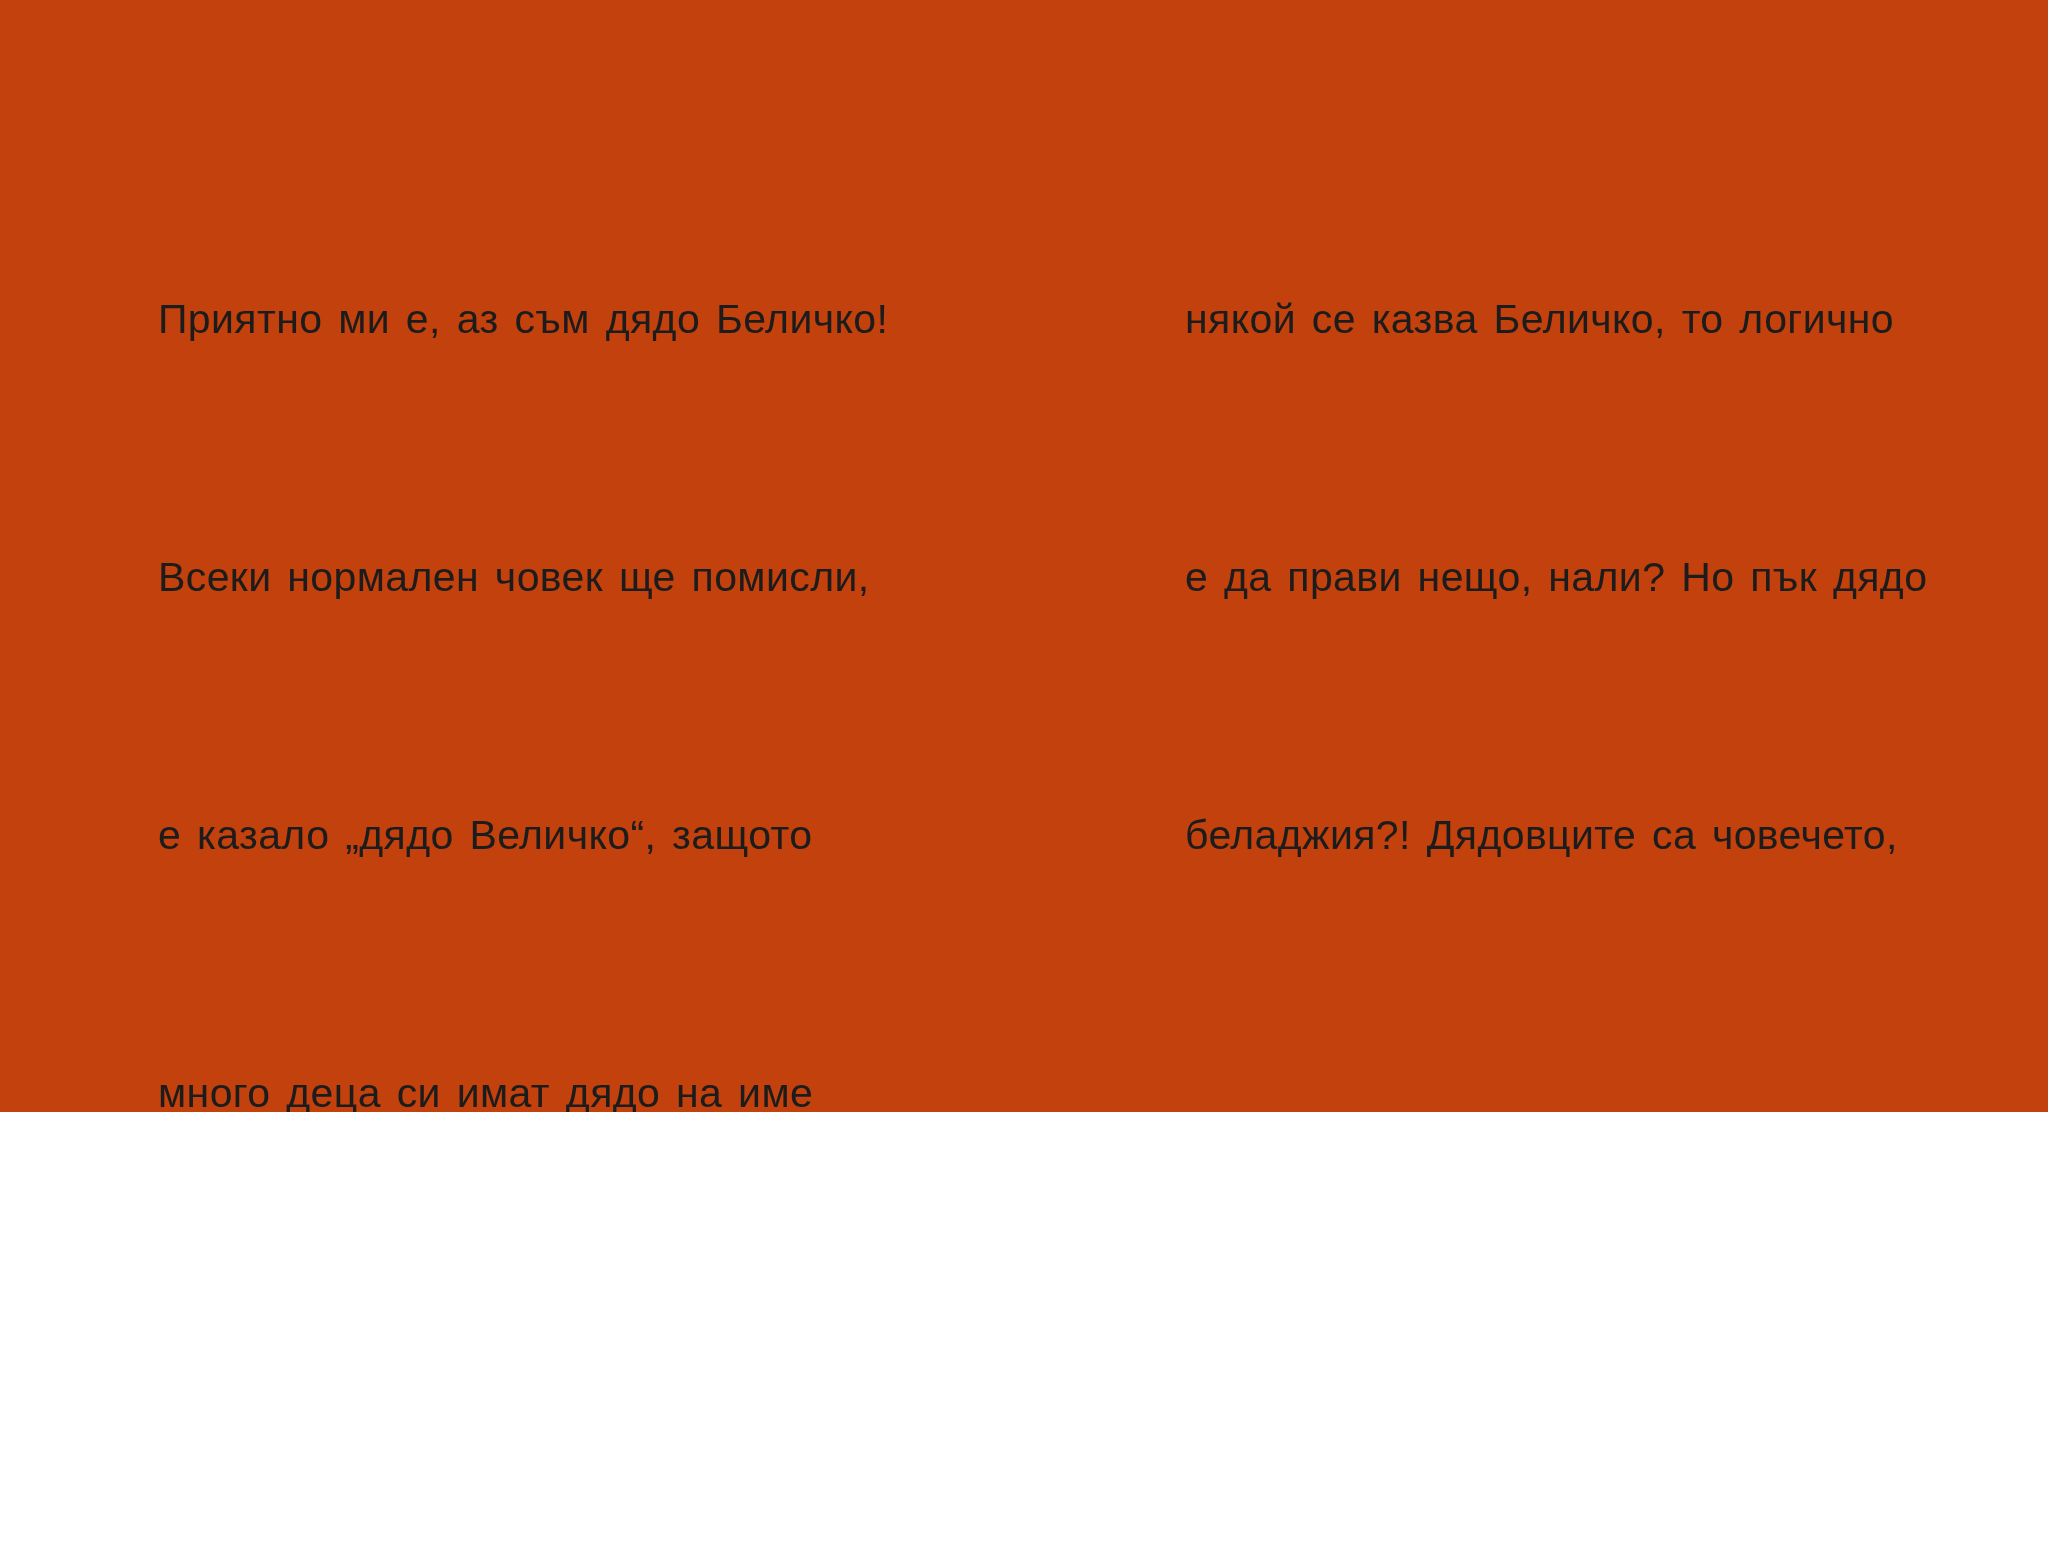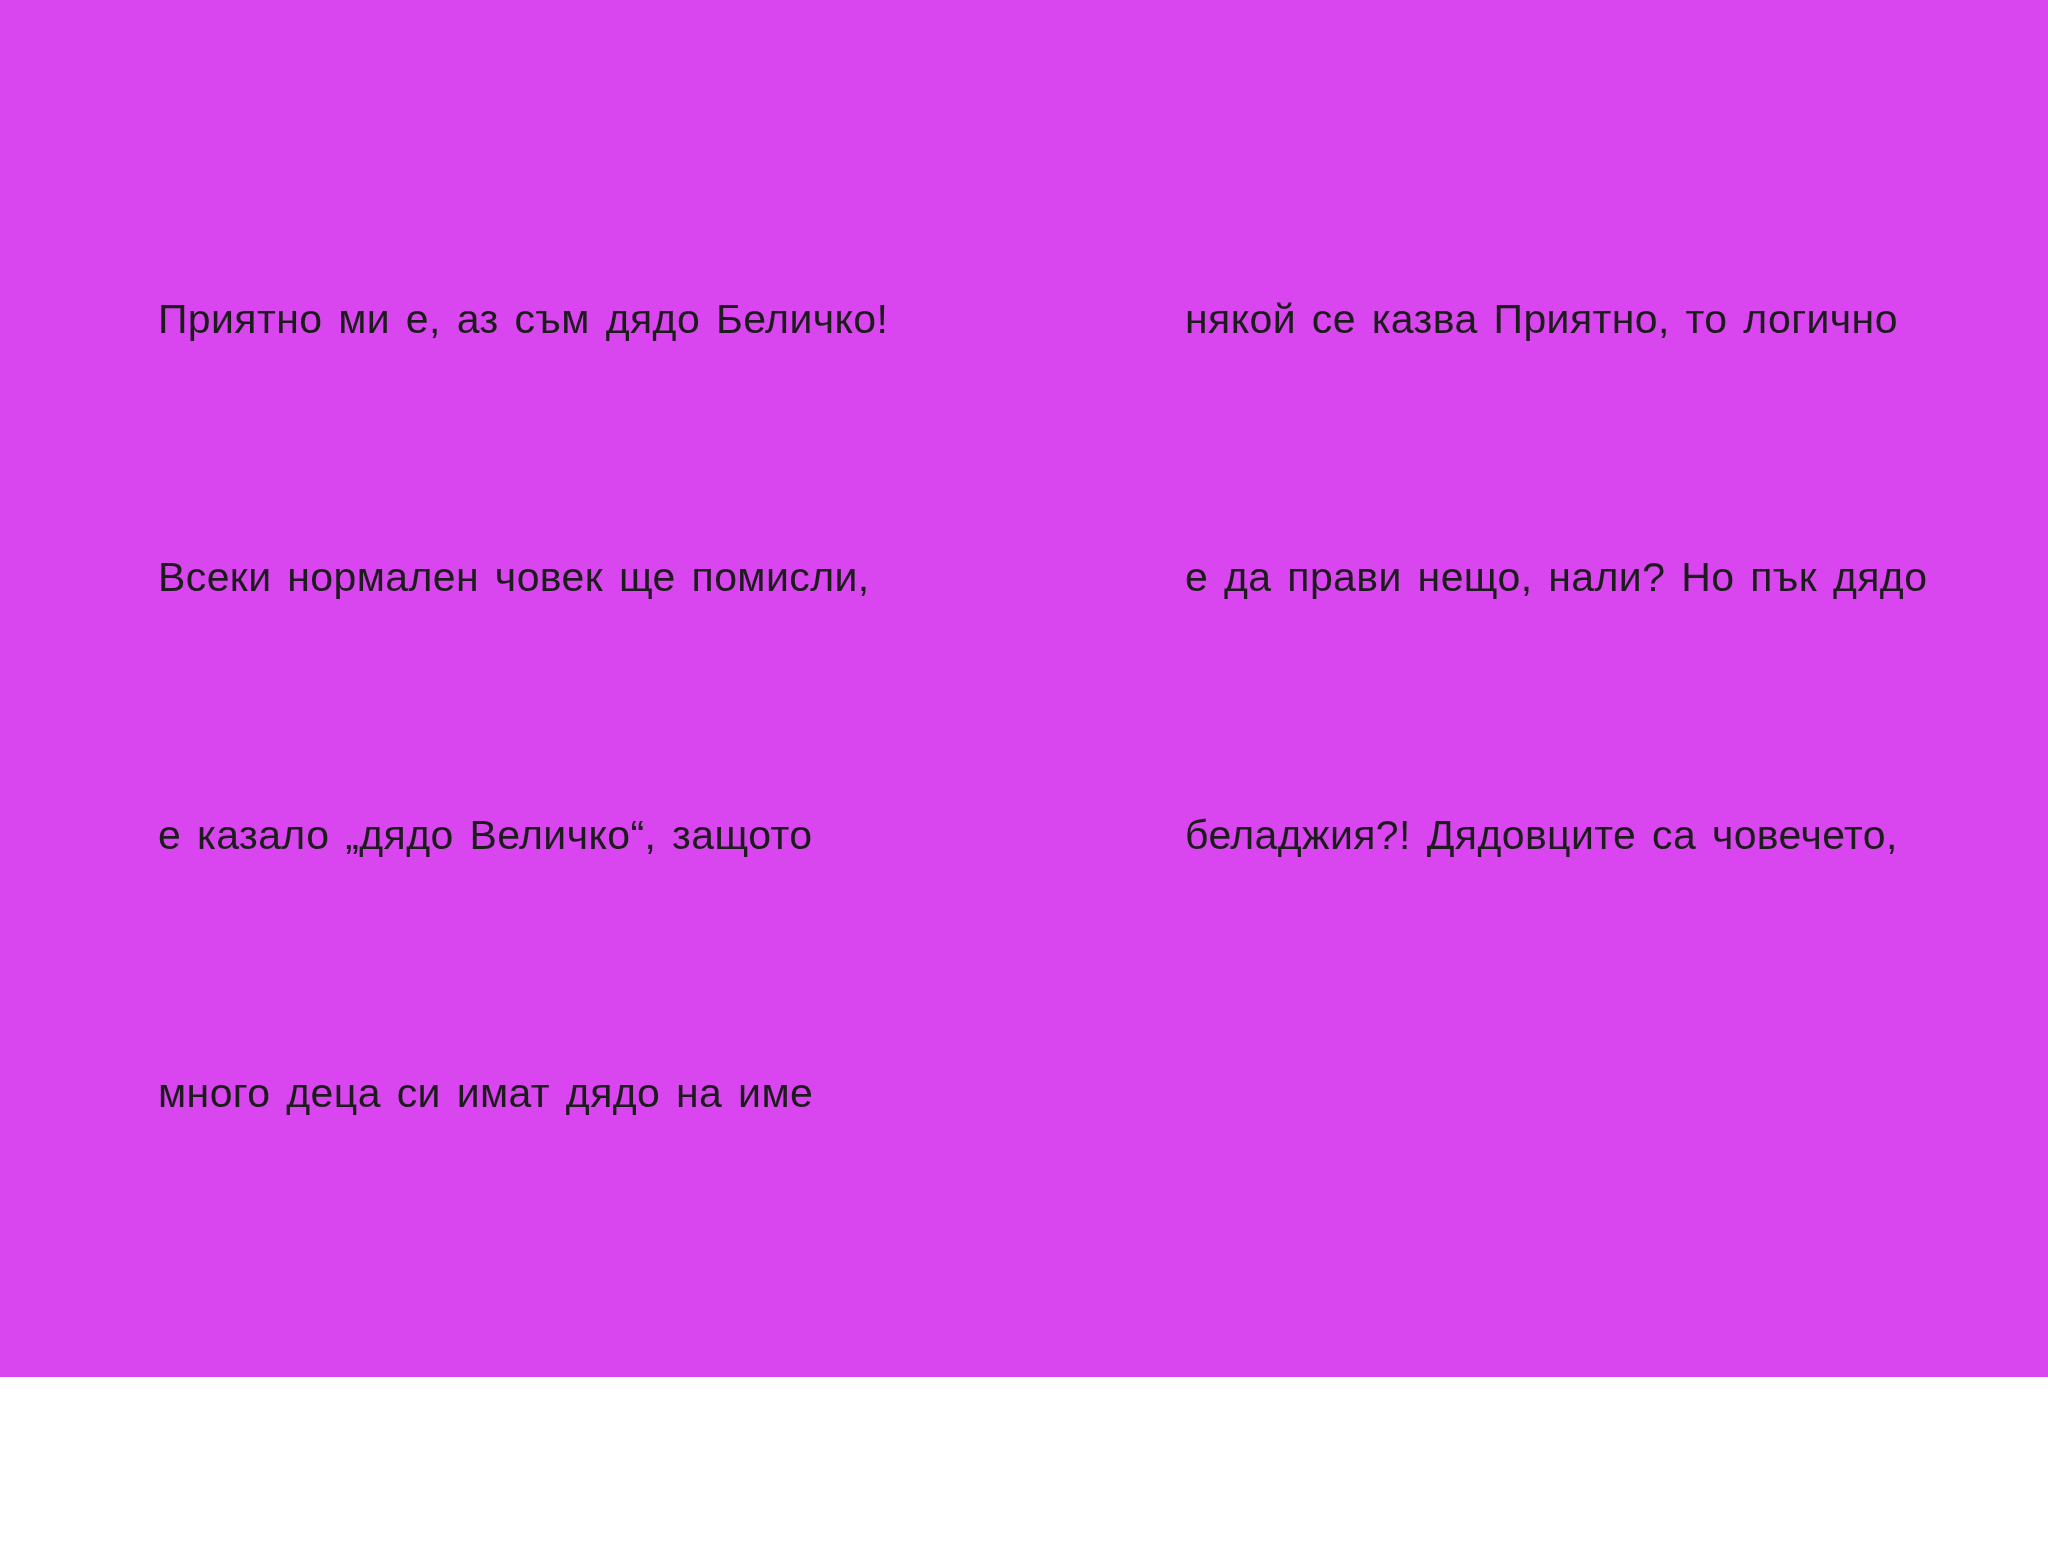--- a/index.html
+++ b/index.html
@@ -3,22 +3,22 @@
 <meta charset="utf-8">
 <style>
   html, body {
     margin: 0;
     padding: 0;
     background: #ffffff;
   }
   .spread {
     position: relative;
     width: 2048px;
-    height: 1377px;
-    background: #d946ef;
+    height: 1112px;
+    background: #c2410c;
     overflow: hidden;
     font-family: "Liberation Sans", sans-serif;
     color: #1c1c1c;
   }
   .text-col {
     position: absolute;
     top: 104px;
     width: 760px;
     font-size: 41px;
     line-height: 86px;
@@ -59,21 +59,21 @@
     
     
     
     
     
     
     
   </div>
 
   <div class="text-col col-right">
-    <div class="line">някой се казва Приятно, то логично</div>
+    <div class="line">някой се казва Беличко, то логично</div>
     <div class="line">е да прави нещо, нали? Но пък дядо</div>
     <div class="line">беладжия?! Дядовците са човечето,</div>
     
     
     
     
     
     
     
     

